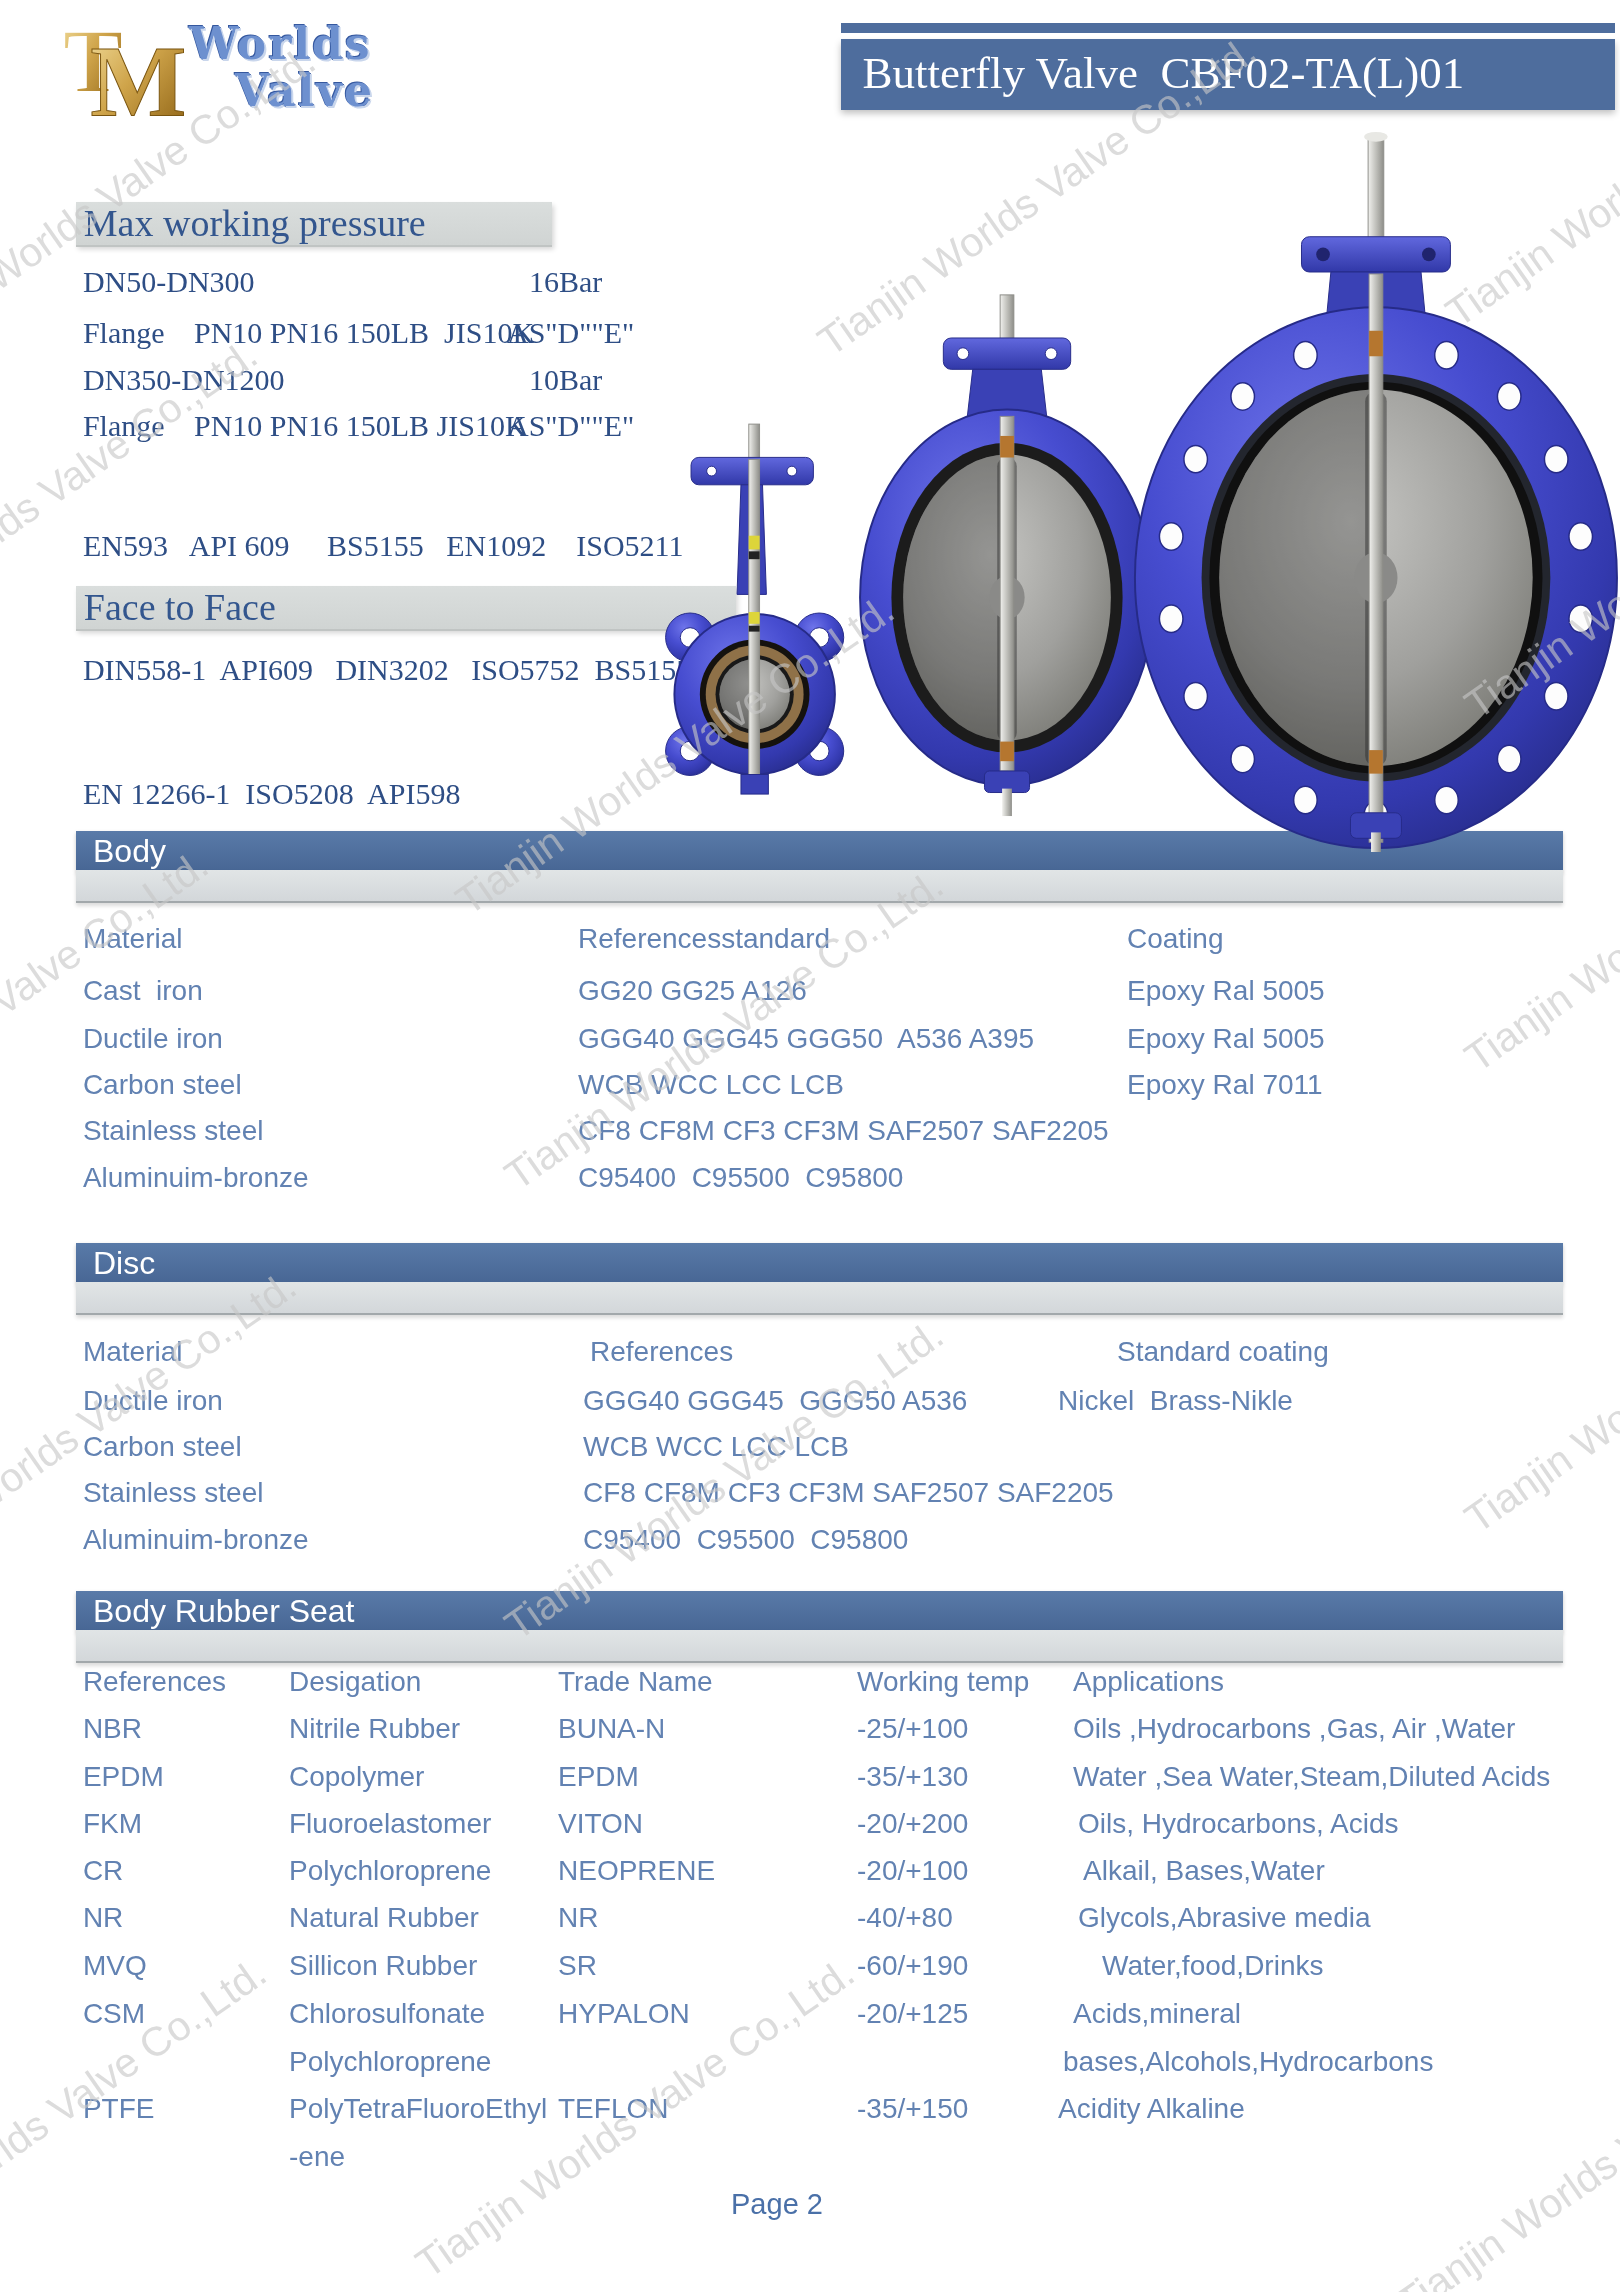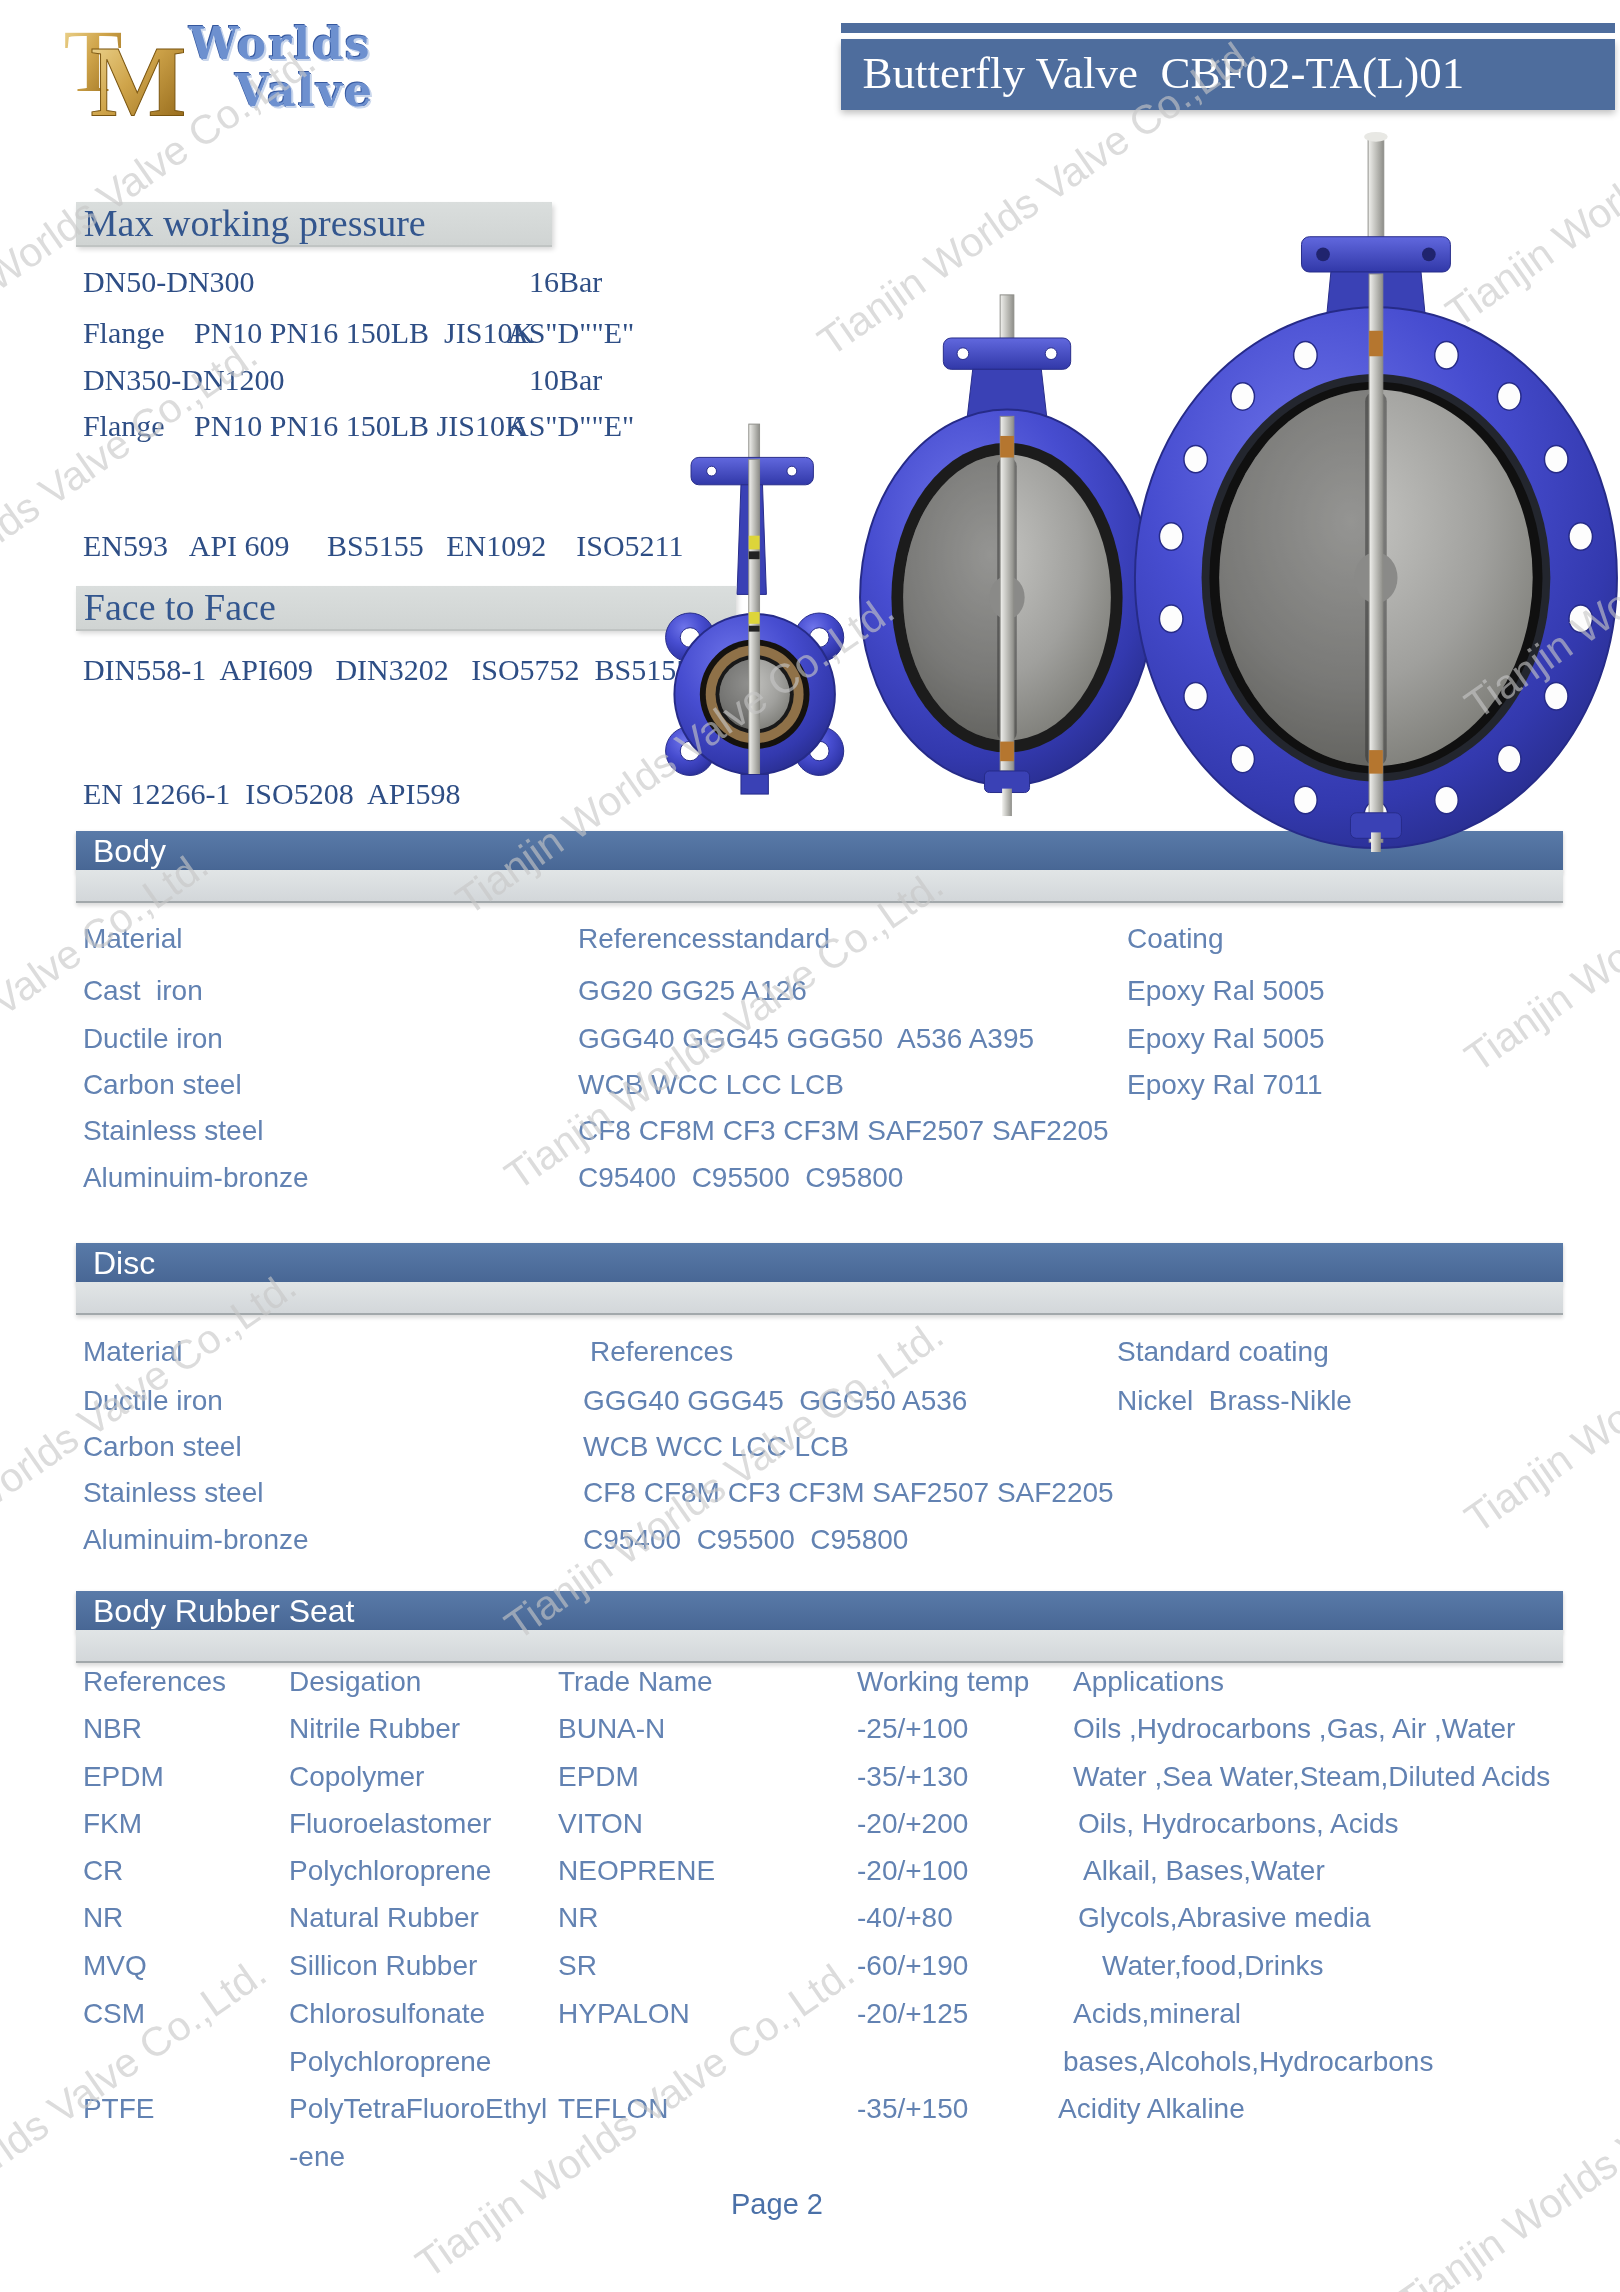--- a/index.html
+++ b/index.html
@@ -285,21 +285,21 @@
   </div>
   <div class="strip" style="top:1282px"></div>
   <div class="trow" style="top:1336px">
     <span class="tcell" style="left:6.9px">Material</span>
     <span class="tcell" style="left:514px">References</span>
     <span class="tcell" style="left:1041px">Standard coating</span>
   </div>
   <div class="trow" style="top:1385px">
     <span class="tcell" style="left:6.9px">Ductile iron</span>
     <span class="tcell" style="left:507px">GGG40 GGG45  GGG50 A536</span>
-    <span class="tcell" style="left:1041px">Nickel  Brass-Nikle</span>
+    <span class="tcell" style="left:982px">Nickel  Brass-Nikle</span>
   </div>
   <div class="trow" style="top:1431px">
     <span class="tcell" style="left:6.9px">Carbon steel</span>
     <span class="tcell" style="left:507px">WCB WCC LCC LCB</span>
   </div>
   <div class="trow" style="top:1477px">
     <span class="tcell" style="left:6.9px">Stainless steel</span>
     <span class="tcell" style="left:507px">CF8 CF8M CF3 CF3M SAF2507 SAF2205</span>
   </div>
   <div class="trow" style="top:1524px">

